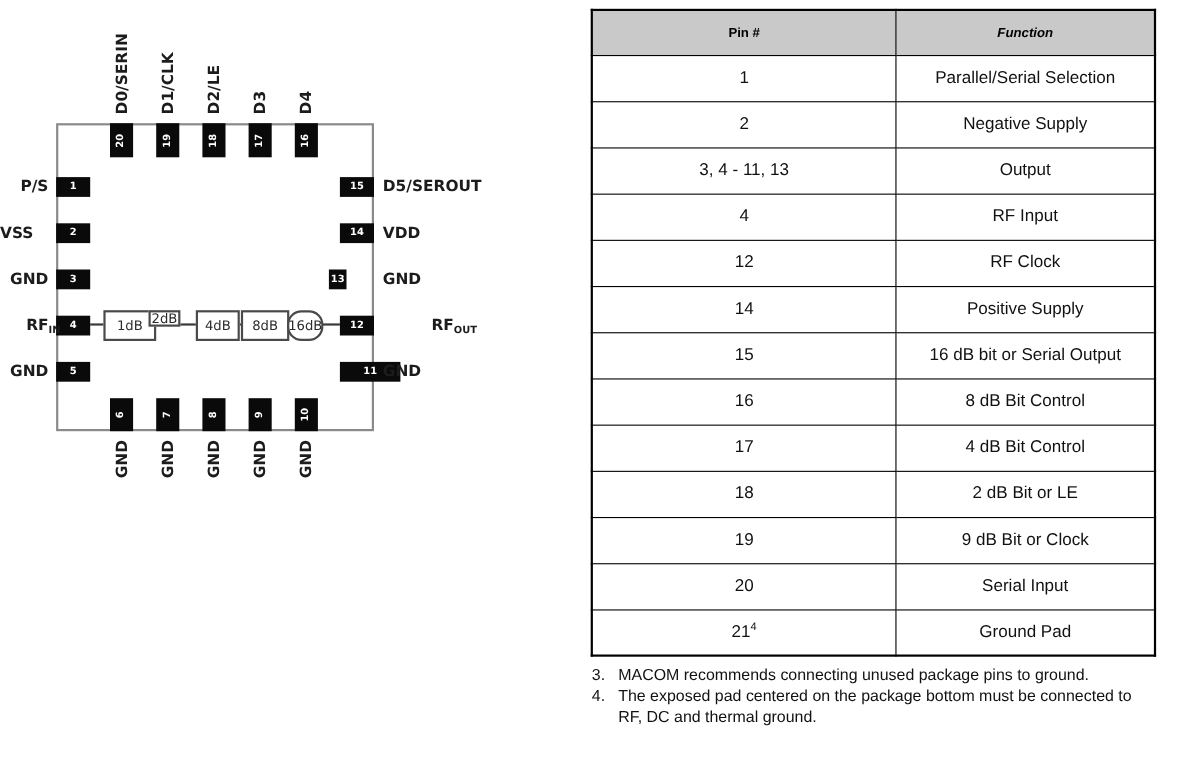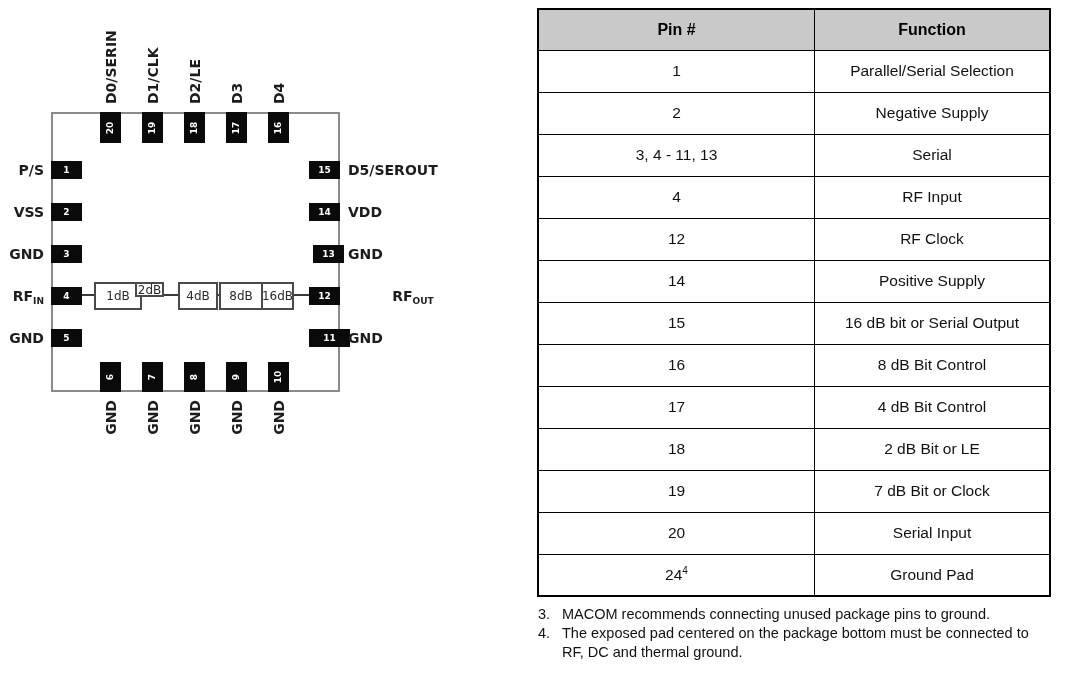--- a/index.html
+++ b/index.html
@@ -24,21 +24,21 @@
   .rot-label.anchor-bottom { text-align:left; }
   .rot-label.anchor-top { text-align:right; }
   .att-box { position:absolute; background:#fff; border:2px solid #4a4a4a;
     display:flex; align-items:center; justify-content:center;
     font-size:12px; color:#2a2a2a; }
   
   .pin-table { position:absolute; left:537px; top:8px; width:514px;
     border-collapse:collapse; table-layout:fixed;
     font-family:"Liberation Sans", sans-serif; }
   .pin-table th, .pin-table td { border:1.5px solid #000; text-align:center; vertical-align:middle; }
-  .pin-table th { height:41px; background:#c9c9c9; font-size:16px; font-weight:bold; color:#000;margin-left:40px; }
+  .pin-table th { height:41px; background:#c9c9c9; font-size:12px; font-weight:bold; color:#000;margin-left:40px; }
   .pin-table td { height:42px; font-size:15.5px; color:#111; }
   .pin-table { border:2px solid #000; }
   .pin-table td sup { font-size:10px; vertical-align:super; line-height:0; }
   
   .notes { position:absolute; left:538px; top:605px; width:503px;
     font-size:14.5px; line-height:1.32; color:#111; }
   .note { display:flex; }
   .note .nnum { width:24px; flex:0 0 24px; }
   .note .ntext { flex:1; }
 </style>
@@ -91,79 +91,79 @@
         <span class="pnum">10</span>
       </div>
       <div class="rot-label anchor-top" style="left: 208.5px; top: 461px;"><span>GND</span></div>
       <div class="pin" style="left: 51px; top: 161px; width: 31px; height: 18px;">
         <span class="pnum">1</span>
       </div>
       <div class="side-label" style="left: 0px; top: 161px; width: 44px; text-align: right;"><span>P/S</span></div>
       <div class="pin" style="left: 51px; top: 203px; width: 31px; height: 18px;">
         <span class="pnum">2</span>
       </div>
-      <div class="side-label" style="left: 0px; top: 203px; width: 44px; text-align: right;"><span>VSS</span></div>
+      <div class="side-label" style="left: 0px; top: 203px; width: 44px; "><span>VSS</span></div>
       <div class="pin" style="left: 51px; top: 245px; width: 31px; height: 18px;">
         <span class="pnum">3</span>
       </div>
       <div class="side-label" style="left: 0px; top: 245px; width: 44px; text-align: right;"><span>GND</span></div>
       <div class="pin" style="left: 51px; top: 287px; width: 31px; height: 18px;">
         <span class="pnum">4</span>
       </div>
-      <div class="side-label" style="left: 0px; top: 287px; width: 44px; text-align: right;"><span>RF</span><sub>IN</sub></div>
+      <div class="side-label" style="left: 11px; top: 287px; width: 44px; text-align: right;"><span>RF</span><sub>IN</sub></div>
       <div class="pin" style="left: 51px; top: 329px; width: 31px; height: 18px;">
         <span class="pnum">5</span>
       </div>
       <div class="side-label" style="left: 0px; top: 329px; width: 44px; text-align: right;"><span>GND</span></div>
       <div class="pin" style="left: 309px; top: 161px; width: 31px; height: 18px;">
         <span class="pnum">15</span>
       </div>
       <div class="side-label" style="left: 348px; top: 161px; width: 130px; text-align: left;"><span>D5/SEROUT</span></div>
       <div class="pin" style="left: 309px; top: 203px; width: 31px; height: 18px;">
         <span class="pnum">14</span>
       </div>
       <div class="side-label" style="left: 348px; top: 203px; width: 130px; text-align: left;"><span>VDD</span></div>
-      <div class="pin" style="left: 313px; top: 245px; width: 31px; height: 18px;">
+      <div class="pin" style="left: 299px; top: 245px; width: 16px; height: 18px;">
         <span class="pnum">13</span>
       </div>
       <div class="side-label" style="left: 348px; top: 245px; width: 130px; text-align: left;"><span>GND</span></div>
       <div class="pin" style="left: 309px; top: 287px; width: 31px; height: 18px;">
         <span class="pnum">12</span>
       </div>
       <div class="side-label" style="left: 348px; top: 287px; width: 130px; text-align: center;"><span>RF</span><sub>OUT</sub></div>
-      <div class="pin" style="left: 309px; top: 329px; width: 41px; height: 18px;">
+      <div class="pin" style="left: 309px; top: 329px; width: 55px; height: 18px;">
         <span class="pnum">11</span>
       </div>
       <div class="side-label" style="left: 348px; top: 329px; width: 130px; text-align: left;"><span>GND</span></div>
       <div class="att-box" style="left: 94px; top: 282px; width: 48px; height: 28px;">1dB</div>
       <div class="att-box" style="left: 135px; top: 282px; width: 29px; height: 15px;">2dB</div>
       <div class="att-box" style="left: 178px; top: 282px; width: 40px; height: 28px;">4dB</div>
       <div class="att-box" style="left: 219px; top: 282px; width: 44px; height: 28px;">8dB</div>
-      <div class="att-box" style="left: 261px; top: 282px; width: 33px; height: 28px;">16dB</div>
+      <div class="att-box" style="left: 261px; top: 282px; width: 33px; height: 28px; border-radius: 13px;">16dB</div>
     </div>
 
   <table class="pin-table">
     <thead>
         <tr>
           <th style="width: 249px;">Pin #</th>
-          <th style="width: 212px;">Function</th>
+          <th style="width: 212px; font-style: italic;">Function</th>
         </tr>
       </thead>
     <tbody>
         <tr>
           <td><span>1</span></td>
           <td>Parallel/Serial Selection</td>
         </tr>
         <tr>
           <td><span>2</span></td>
           <td>Negative Supply</td>
         </tr>
         <tr>
           <td><span>3, 4 - 11, 13</span></td>
-          <td>Serial</td>
+          <td>Output</td>
         </tr>
         <tr>
           <td><span>4</span></td>
           <td>RF Input</td>
         </tr>
         <tr>
           <td><span>12</span></td>
           <td>RF Clock</td>
         </tr>
         <tr>
@@ -181,28 +181,28 @@
         <tr>
           <td><span>17</span></td>
           <td>4 dB Bit Control</td>
         </tr>
         <tr>
           <td><span>18</span></td>
           <td>2 dB Bit or LE</td>
         </tr>
         <tr>
           <td><span>19</span></td>
-          <td>7 dB Bit or Clock</td>
+          <td>9 dB Bit or Clock</td>
         </tr>
         <tr>
           <td><span>20</span></td>
           <td>Serial Input</td>
         </tr>
         <tr>
-          <td><span>24</span><sup>4</sup></td>
+          <td><span>21</span><sup>4</sup></td>
           <td>Ground Pad</td>
         </tr>
       </tbody>
   </table>
 
   <div class="notes">
       <div class="note">
         <span class="nnum">3.</span>
         <span class="ntext">MACOM recommends connecting unused package pins to ground.</span>
       </div>

